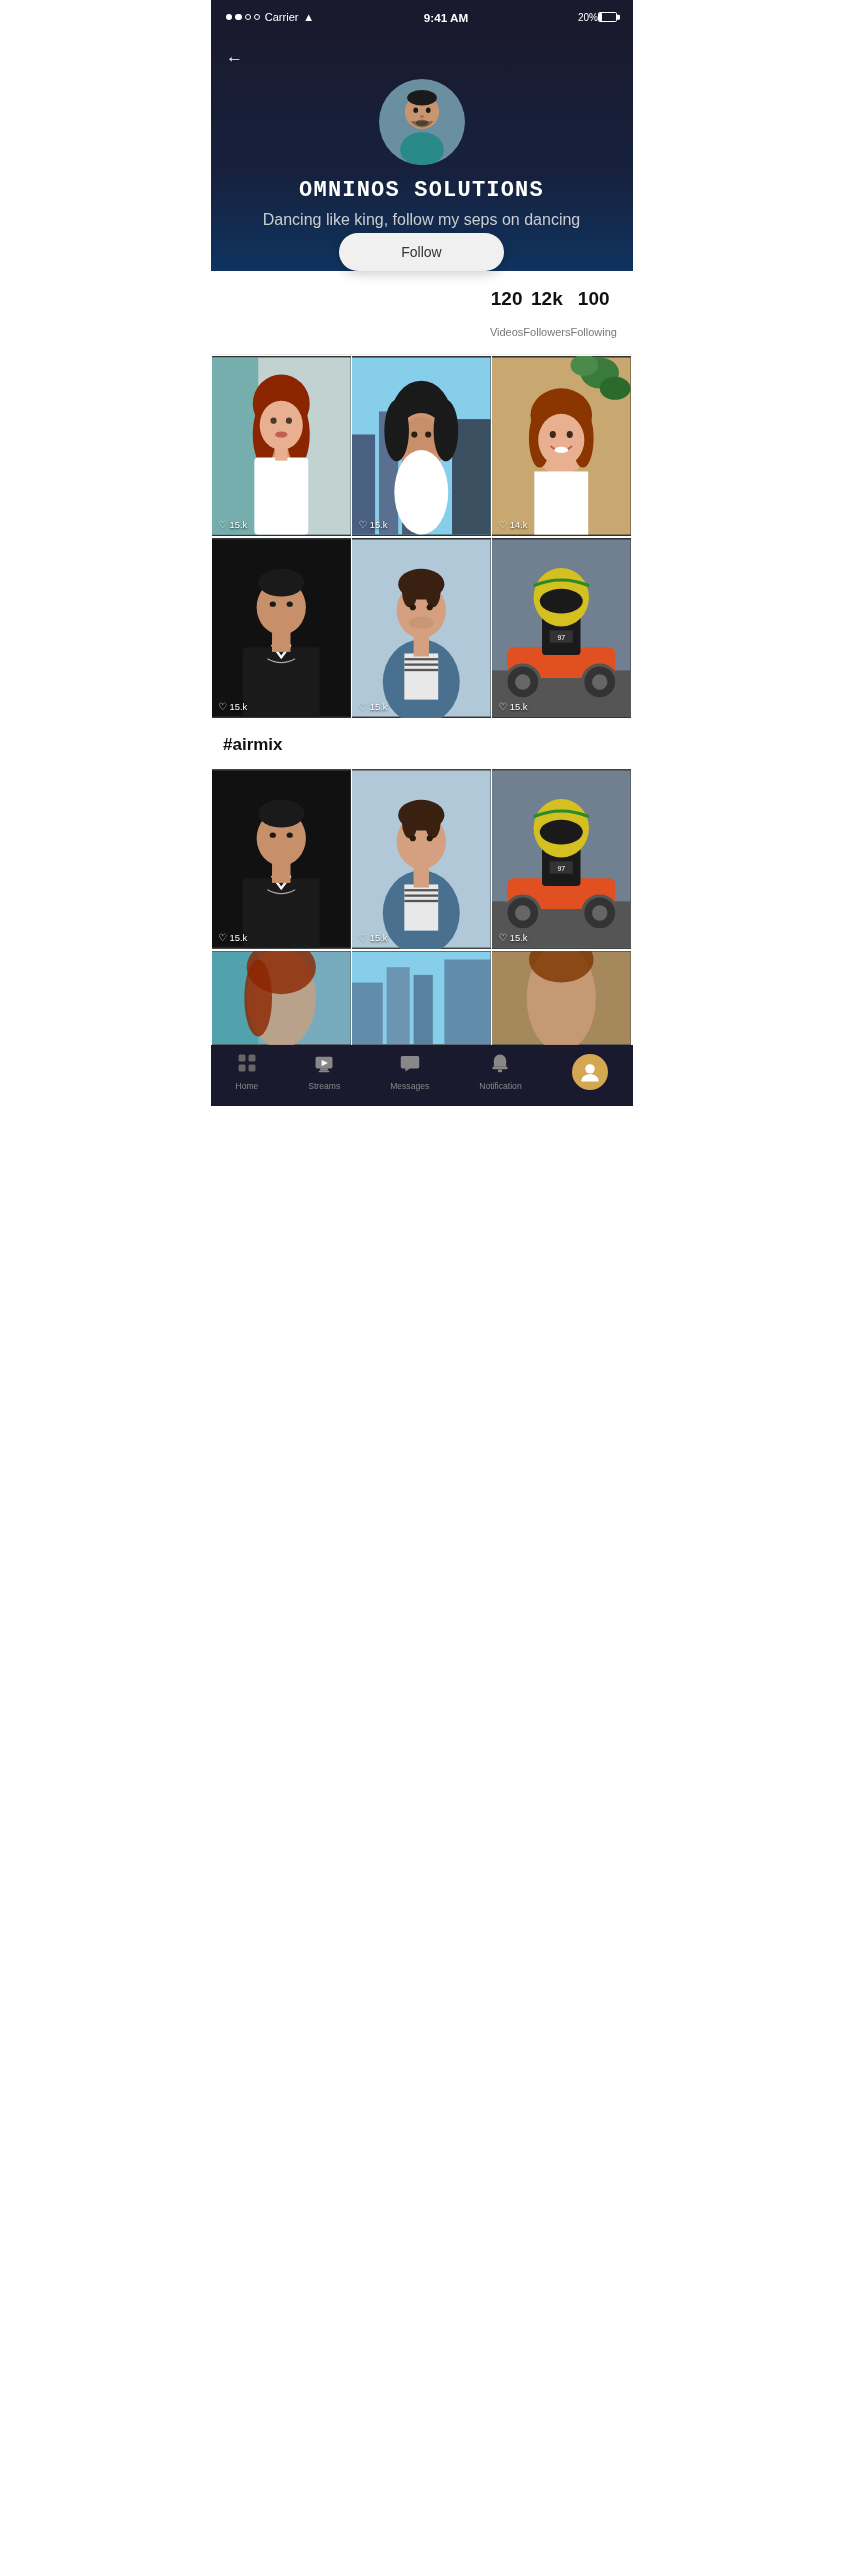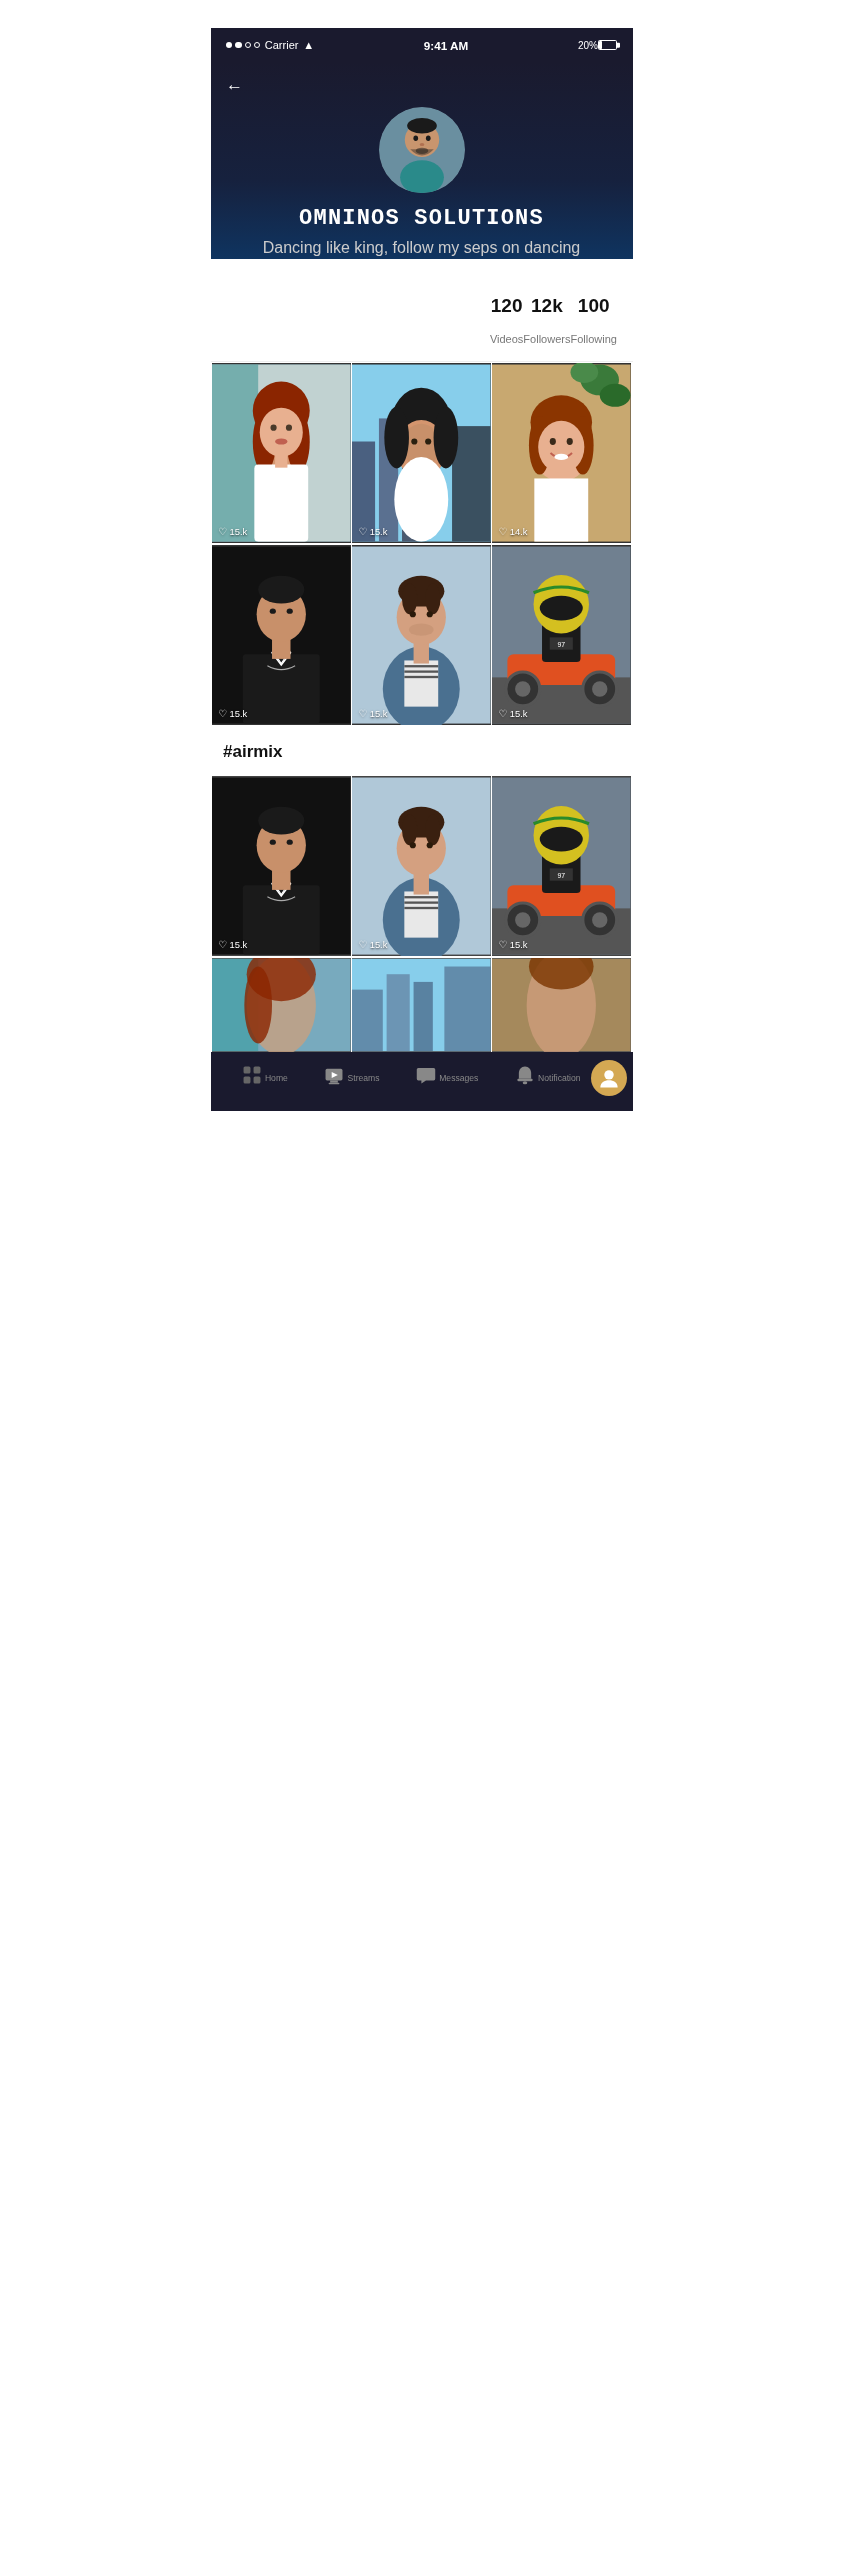--- a/index.html
+++ b/index.html
@@ -15,21 +15,20 @@
     .status-bar {
       background: #1a1a2e;
       color: #fff;
       display: flex;
       justify-content: space-between;
       align-items: center;
       padding: 6.2px 15.6px;
       height: 34px;
       font-size: 11px;
       font-weight: 500;
-      margin-top: 28px;
     }
     .status-left { display: flex; align-items: center; gap: 4.7px; }
     .status-dots { display: flex; gap: 3.1px; }
     .dot { width: 6.2px; height: 6.2px; border-radius: 50%; background: #fff; }
     .dot.empty { background: transparent; border: 1.2px solid #fff; }
     .wifi-icon { font-size: 11px; }
     .status-center { font-weight: 600; font-size: 11.7px; }
     .status-right { display: flex; align-items: center; gap: 4.7px; }
     .battery-container { display: flex; align-items: center; gap: 0; font-size: 10px; }
     .battery {
@@ -195,26 +194,25 @@
       background: #1a1a2e;
       display: flex;
       justify-content: space-around;
       align-items: center;
       padding: 7.8px 0 15.6px 0;
       position: sticky;
       bottom: 0;
     }
     .nav-item {
       display: flex;
-      flex-direction: row;
+      flex-direction: column;
       align-items: center;
       gap: 3.1px;
       cursor: pointer;
       color: #888;
-      margin-left: 26px;
     }
     .nav-icon { font-size: 17px; }
     .nav-label { font-size: 8.6px; }
     .nav-avatar-btn {
       width: 36px;
       height: 36px;
       border-radius: 50%;
       background: #d4a853;
       display: flex;
       align-items: center;
@@ -271,20 +269,23 @@
         <ellipse cx="55" cy="56" rx="8" ry="4" fill="#1a1a1a" opacity="0.5"></ellipse>
 
         <path d="M40 54 Q55 70 70 54" fill="#1a1a1a" opacity="0.4"></path>
       </svg>
     </div>
   </div>
 
   <div class="profile-name">OMNINOS SOLUTIONS</div>
   <div class="profile-bio">Dancing like king, follow my seps on dancing</div>
 
+  <div class="follow-btn-wrapper">
+    <button class="follow-btn">Follow</button>
+  </div>
 </div>
 
 <div class="stats-section">
   <div class="stat-item">
     <div class="stat-number">120</div>
     <div class="stat-label">Videos</div>
   </div>
   <div class="stat-item">
     <div class="stat-number">12k</div>
     <div class="stat-label">Followers</div>

